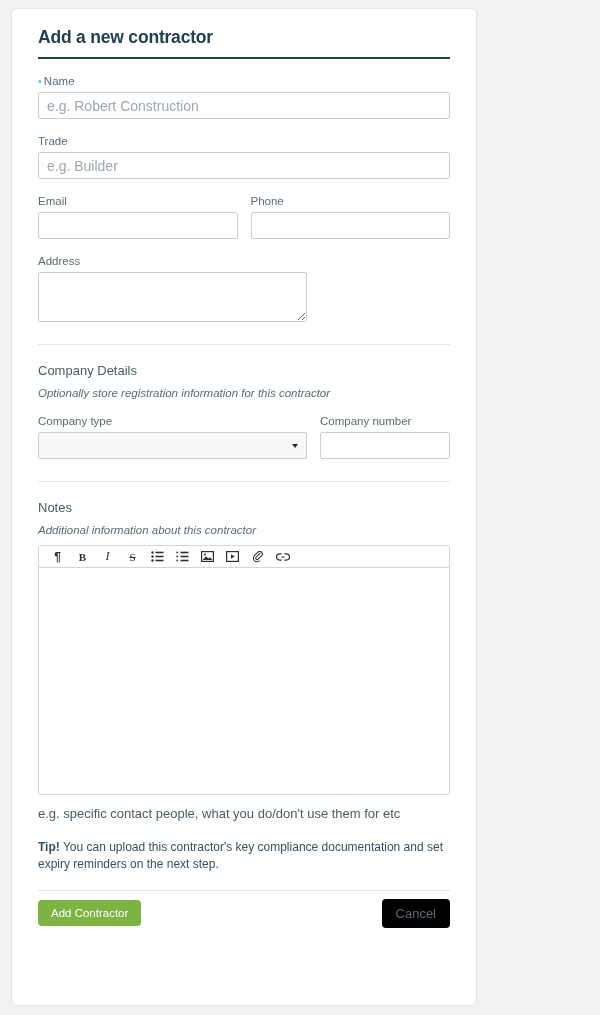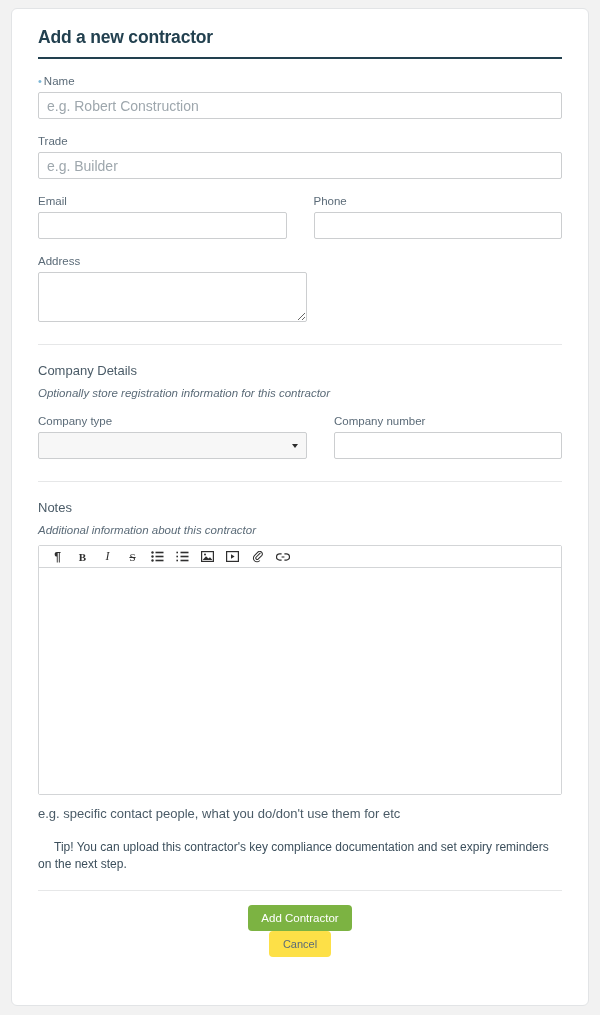--- a/index.html
+++ b/index.html
@@ -5,21 +5,21 @@
   * { box-sizing: border-box; }
   html, body {
     margin: 0; padding: 0;
     width: 600px; height: 1015px;
     background: #f2f2f2;
     font-family: "Liberation Sans", sans-serif;
   }
   .card {
     position: absolute;
     left: 11px; top: 8px;
-    width: 578px; height: 998px;
+    width: 466px; height: 998px;
     background: #ffffff;
     border: 1px solid #e2e4e6;
     border-radius: 6px;
   }
   .inner { padding: 0 26px; }
 
   .page-title {
     font-size: 17.5px;
     font-weight: bold;
     color: #22404f;
@@ -52,21 +52,21 @@
     border-radius: 2px;
     background: #fff;
     font-family: "Liberation Sans", sans-serif;
     font-size: 14px;
     color: #3b4a54;
     padding: 0 8px;
     outline: none;
   }
   .inp::placeholder { color: #9ea7ad; }
 
-  .row { display: flex; gap: 27px; }
+  .row { display: flex; gap: 13px; }
   .col { width: 269px; }
 
   .ta {
     display: block;
     width: 269px;
     height: 50px;
     border: 1px solid #ccced0;
     border-radius: 2px;
     background: #fff;
     resize: both;
@@ -156,51 +156,50 @@
     font-size: 13px;
     color: #4a5b67;
     margin-top: 11px;
   }
   .tip {
     font-size: 12px;
     color: #3c4f5c;
     margin-top: 18px;
     line-height: 1.4;
   }
-  .tip b { font-weight: normal; margin-left: 16px; }
+  .tip b { font-weight: bold; }
 
   .footer-rule {
     height: 1px;
     background: #e6e7e8;
     margin-top: 17px;
   }
   .actions {
     display: flex;
     align-items: center;
     justify-content: space-between;
-    margin-top: 14px;
-    flex-direction: column;
+    margin-top: 8px;
   }
   .btn-primary {
     background: #7cb342;
     color: #ffffff;
     border: none;
     border-radius: 4px;
     font-family: "Liberation Sans", sans-serif;
     font-size: 11.5px;
     padding: 7px 13px;
     cursor: pointer;
   }
   .btn-secondary {
-    background: #fde047;
+    background: #000000;
     color: #5b6b78;
     border: none;
     border-radius: 4px;
     font-family: "Liberation Sans", sans-serif;
-    font-size: 11px;
+    font-size: 13px;
     padding: 7px 14px;
     cursor: pointer;
   }
 </style>
 </head>
 <body>
 
 <div class="card">
   <div class="inner">
 

